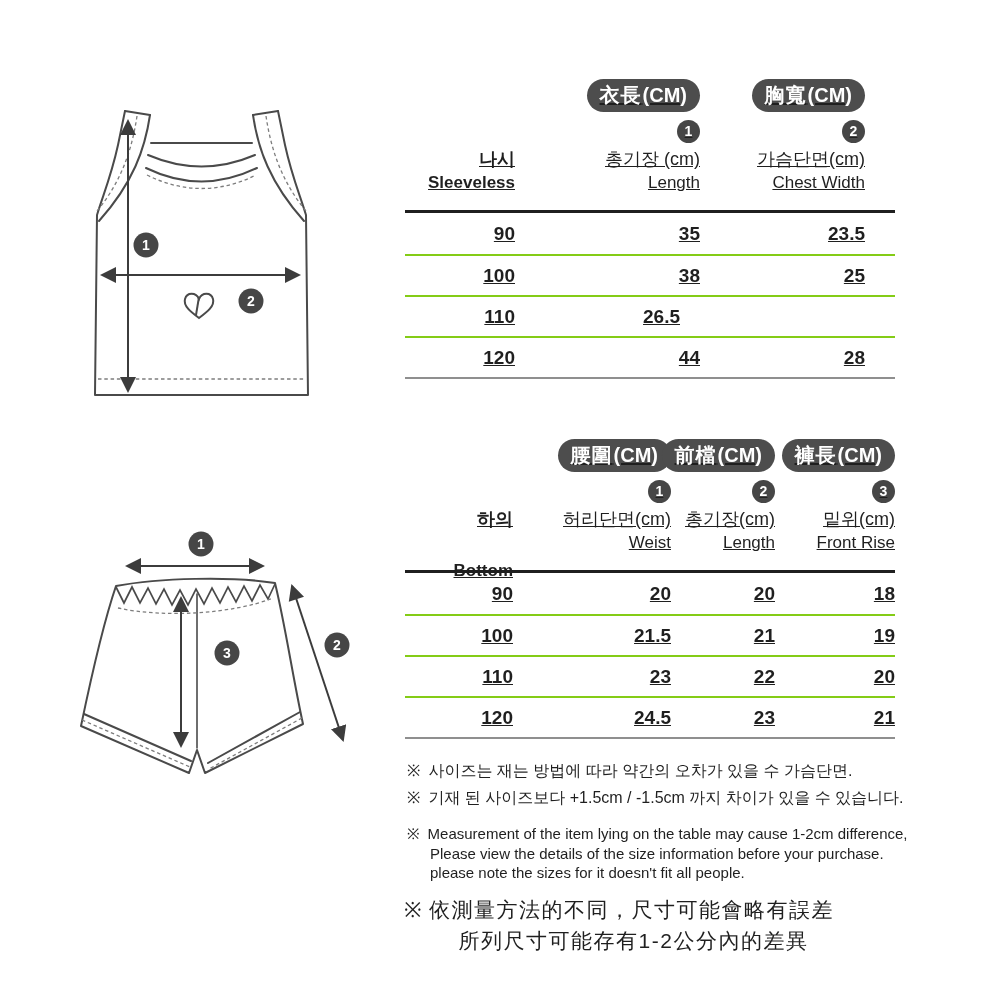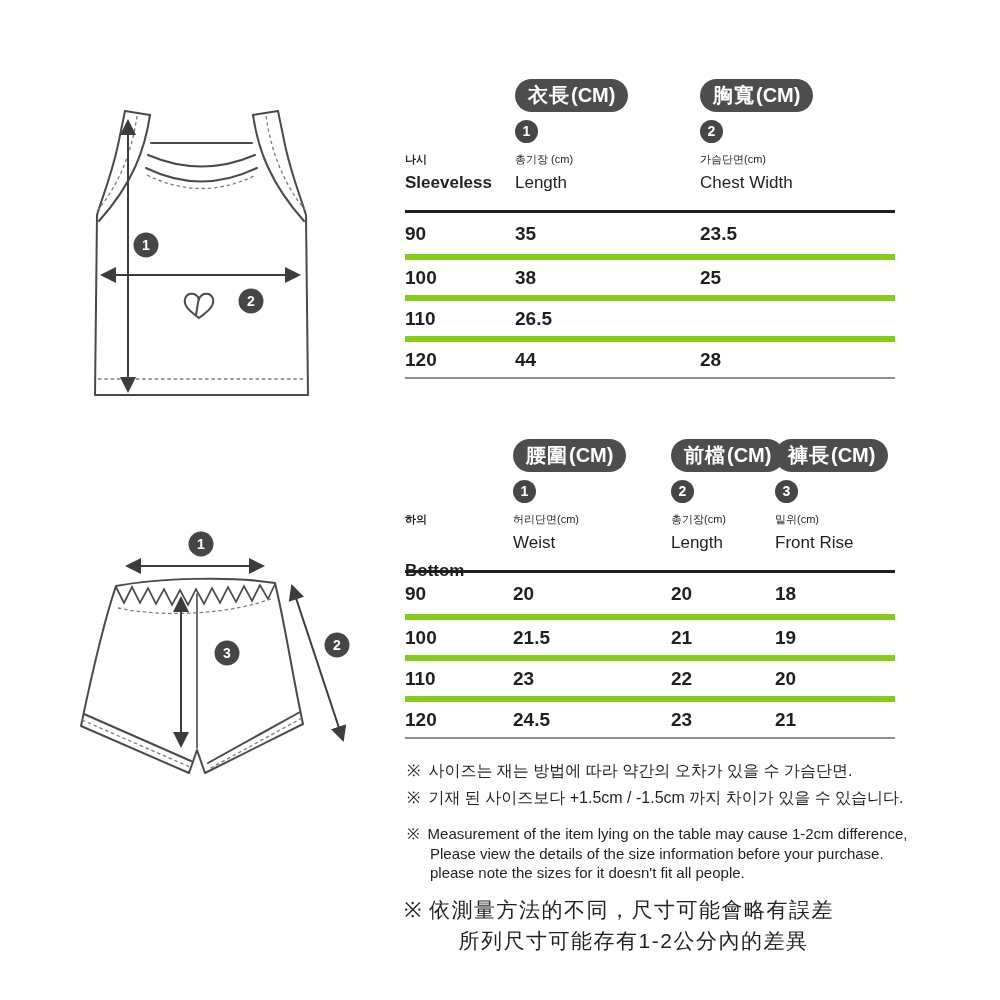--- a/index.html
+++ b/index.html
@@ -5,21 +5,21 @@
   * { margin:0; padding:0; box-sizing:border-box; }
   html,body { background:#ffffff; }
   body { font-family:"Liberation Sans", sans-serif; color:#1f1f1f; }
   .page { position:relative; width:1000px; height:1000px; background:#ffffff; overflow:hidden; }
 
   
   .size-table { position:absolute; }
   #top-table    { left:405px; top:75px;  width:490px; }
   #bottom-table { left:405px; top:435px; width:490px; }
   .trow { display:flex; align-items:center; }
-  .tcell { display:flex; flex-direction:column; align-items:flex-start; justify-content:center; text-align:center; }
+  .tcell { display:flex; flex-direction:column; align-items:flex-end; justify-content:center; text-align:center;text-decoration:underline; }
 
   
   #top-table .c0 { width:110px; } #top-table .c1 { width:185px; }
   #top-table .c2 { width:165px; } #top-table .c3 { width:30px; }
   #bottom-table .c0 { width:108px;gap:28px; } #bottom-table .c1 { width:158px; }
   #bottom-table .c2 { width:104px; } #bottom-table .c3 { width:120px; }
 
   .pill-row  { height:40px; }
   .badge-row { height:32px; }
   .header-row{ height:63px; align-items:flex-start; }
@@ -27,28 +27,28 @@
   .pill { display:inline-flex; align-items:center; justify-content:center;
           background:#4d4d4d; color:#fff; border-radius:17px; height:33px;
           padding:0 13px; white-space:nowrap; }
   .pill-label { font-size:20px; font-weight:bold; letter-spacing:1px; }
   .pill-unit  { font-size:20px; font-weight:bold; margin-left:1px; }
 
   .num-badge { display:inline-block; width:23px; height:23px; border-radius:50%;
                background:#464646; color:#fff; font-size:14px; font-weight:bold;
                line-height:23px; text-align:center; }
 
-  .hd-ko { font-size:11px; line-height:24px; }
+  .hd-ko { font-size:18px; line-height:24px; }
   .hd-en { font-size:17px; line-height:24px; }
   .hd-bold .hd-ko, .hd-bold .hd-en { font-weight:bold; }
 
   .rule-strong { border-top:3px solid #1f1f1f; }
   .rule-mid    { border-top:2px solid #8f8f8f; }
   .data-row { height:41px; font-size:19px; font-weight:bold; }
-  .data-row + .data-row { border-top:6px solid #84cc16; }
+  .data-row + .data-row { border-top:2px solid #84cc16; }
   .data-row .tcell { height:100%; justify-content:center; }
 
   
   .drawing { position:absolute; }
   #tank-svg   { left:93px; top:103px; }
   #shorts-svg { left:63px; top:528px; }
 
   
   .note-block { position:absolute; }
   .note-line { display:flex; }

